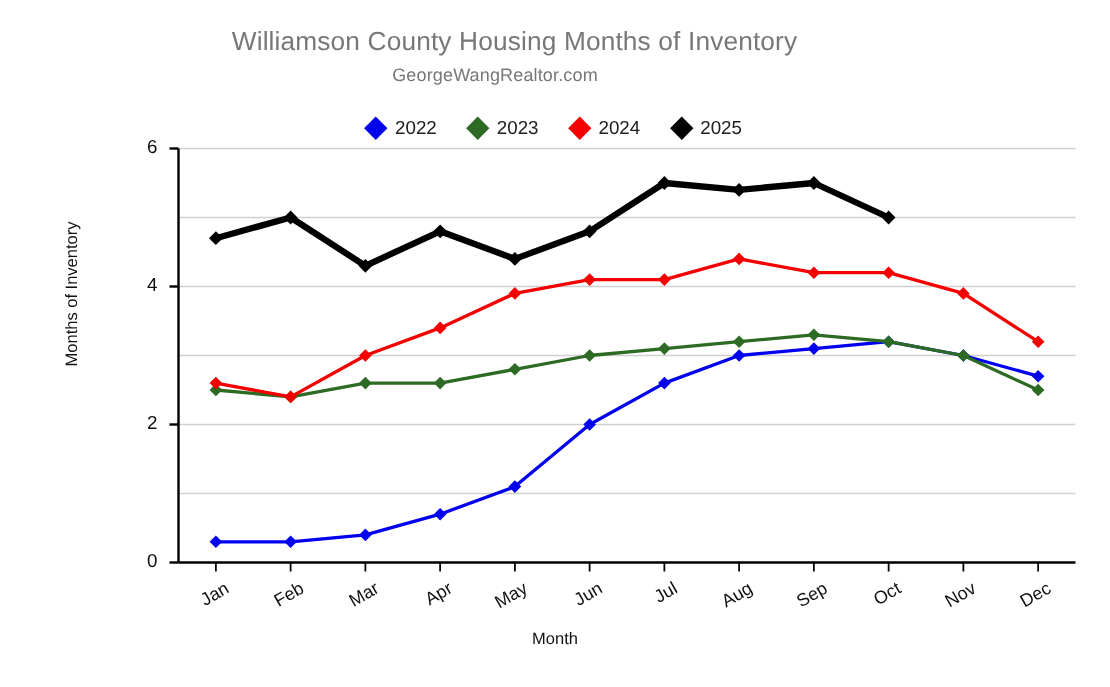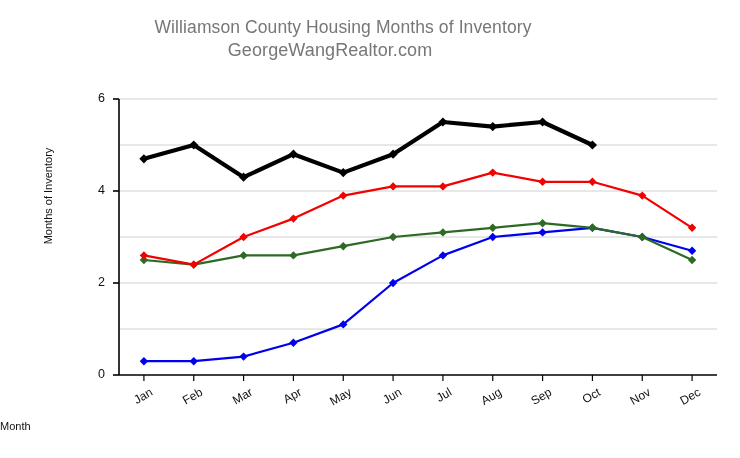--- a/index.html
+++ b/index.html
@@ -29,21 +29,21 @@
     line-height: 23px;
     letter-spacing: 0.1px;
   }
   .chart-subtitle {
     position: absolute;
     left: 0;
     top: 39px;
     width: 660px;
     text-align: center;
     color: #777777;
-    font-size: 18px;
+    font-size: 12px;
     line-height: 23px;
     letter-spacing: 0.1px;
   }
   .legend {
     position: absolute;
     left: 0;
     top: 78px;
     width: 740px;
     display: flex;
     justify-content: center;
@@ -78,21 +78,21 @@
     text-align: center;
     transform: rotate(-90deg);
     font-size: 11px;
     color: #111111;
   }
   .x-axis-title {
     position: absolute;
     left: 0;
     top: 420px;
     width: 740px;
-    text-align: left;
+    text-align: center;
     font-size: 11px;
     color: #111111;
   }
   .ytick-label {
     position: absolute;
     width: 30px;
     text-align: right;
     font-size: 12.5px;
     color: #111111;
   }
@@ -107,20 +107,38 @@
   }
 </style>
 </head>
 <body>
 
 <div id="chart-root">
 
   <div class="chart-title">Williamson County Housing Months of Inventory</div>
   <div class="chart-subtitle">GeorgeWangRealtor.com</div>
 
+  <div class="legend">
+    <div class="legend-item">
+      <span class="legend-marker" style="background:#0000EE"></span>
+      <span class="legend-label">2022</span>
+    </div>
+    <div class="legend-item">
+      <span class="legend-marker" style="background:#2D6A23"></span>
+      <span class="legend-label">2023</span>
+    </div>
+    <div class="legend-item">
+      <span class="legend-marker" style="background:#F40000"></span>
+      <span class="legend-label">2024</span>
+    </div>
+    <div class="legend-item">
+      <span class="legend-marker" style="background:#000000"></span>
+      <span class="legend-label">2025</span>
+    </div>
+  </div>
 
   <svg class="plot-svg" width="740" height="458">
     <g id="gridlines">
         <line x1="119" x2="717" y1="329" y2="329" stroke="#d0d0d0" stroke-width="1"></line>
         <line x1="119" x2="717" y1="283" y2="283" stroke="#d0d0d0" stroke-width="1"></line>
         <line x1="119" x2="717" y1="237" y2="237" stroke="#d0d0d0" stroke-width="1"></line>
         <line x1="119" x2="717" y1="191" y2="191" stroke="#d0d0d0" stroke-width="1"></line>
         <line x1="119" x2="717" y1="145" y2="145" stroke="#d0d0d0" stroke-width="1"></line>
         <line x1="119" x2="717" y1="99" y2="99" stroke="#d0d0d0" stroke-width="1"></line>
       </g>

